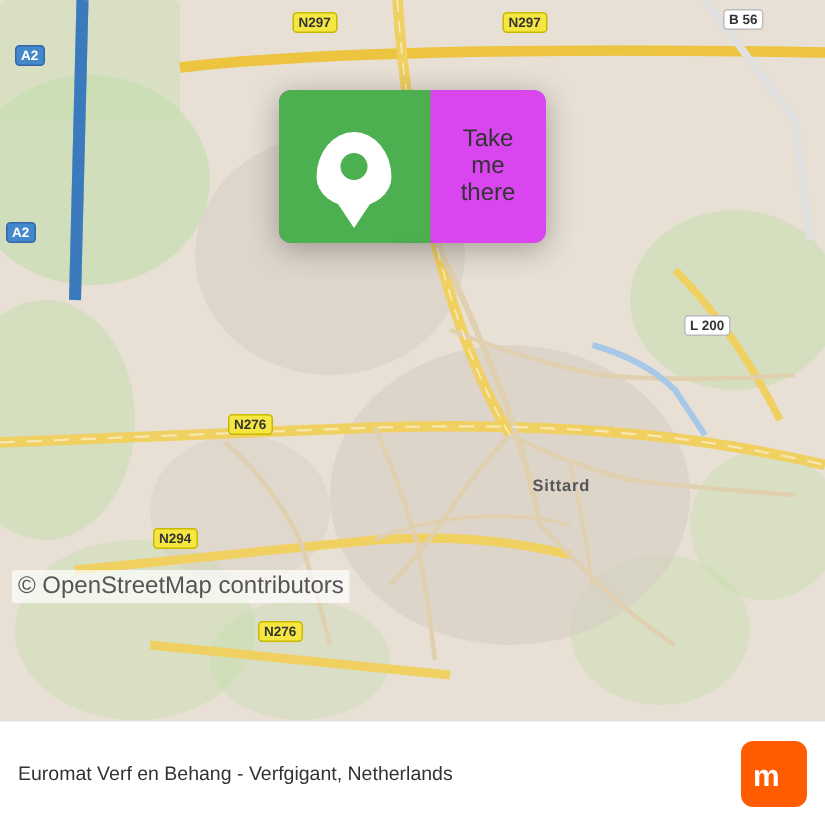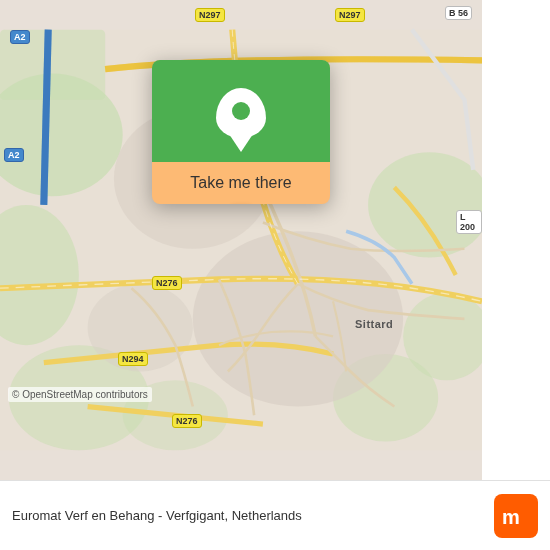--- a/index.html
+++ b/index.html
@@ -6,21 +6,21 @@
 
     body {
       width: 550px;
       height: 550px;
       overflow: hidden;
       font-family: Arial, sans-serif;
       position: relative;
     }
 
     #map-container {
-      width: 482px;
+      width: 550px;
       height: 480px;
       position: relative;
       overflow: hidden;
       background-color: #e8e0d8;
     }
 
     
     svg.map-svg {
       position: absolute;
       top: 0;
@@ -28,27 +28,27 @@
       width: 100%;
       height: 100%;
     }
 
     
     #popup-card {
       position: absolute;
       top: 60px;
       left: 50%;
       transform: translateX(-50%);
-      background: #fdba74;
+      background: #d946ef;
       border-radius: 8px;
       box-shadow: 0 4px 20px rgba(0,0,0,0.3);
       padding: 0;
       width: 178px;
       display: flex;
-      flex-direction: column;
+      flex-direction: row;
       align-items: center;
       overflow: hidden;
       cursor: pointer;
       z-index: 100;
     }
 
     #popup-icon-area {
       background: #4CAF50;
       width: 100%;
       display: flex;
@@ -151,21 +151,21 @@
       justify-content: center;
       color: white;
       font-weight: bold;
       font-size: 10px;
     }
 
     #copyright {
       position: absolute;
       bottom: 78px;
       left: 8px;
-      font-size: 10px;
+      font-size: 16px;
       color: #555;
       background: rgba(255,255,255,0.7);
       padding: 2px 4px;
       border-radius: 2px;
     }
 
     
     .road-label {
       position: absolute;
       background: white;
@@ -248,25 +248,25 @@
     <path d="M 395 230 Q 430 240 450 260 Q 460 275 470 290" stroke="#a8c8e8" stroke-width="4" fill="none"></path>
 
     <path d="M 265 0 Q 270 80 290 160 Q 310 240 340 290" stroke="white" stroke-width="1" fill="none" stroke-dasharray="8,6" opacity="0.6"></path>
     <path d="M 0 295 Q 120 290 250 285 Q 350 282 430 290 Q 490 296 550 310" stroke="white" stroke-width="1.5" fill="none" stroke-dasharray="10,8" opacity="0.5"></path>
 
     <path d="M 470 0 L 530 80 L 540 160" stroke="#e0e0e0" stroke-width="5" fill="none"></path>
   </svg>
 
   <div class="road-label-yellow" style="top:8px; left:195px">N297</div>
   <div class="road-label-yellow" style="top:8px; left:335px">N297</div>
-  <div class="road-label" style="top:6px; left:445px">B 56</div>
+  <div class="road-label" style="top:6px; left:482px">B 56</div>
   <div class="road-label" style="top:30px; left:10px; background:#4488cc; color:white; border-color:#3366aa">A2</div>
   <div class="road-label" style="top:148px; left:4px; background:#4488cc; color:white; border-color:#3366aa">A2</div>
   <div class="road-label-yellow" style="top:276px; left:152px">N276</div>
-  <div class="road-label-yellow" style="top:352px; left:118px">N294</div>
+  <div class="road-label-yellow" style="top:352px; left:102px">N294</div>
   <div class="road-label-yellow" style="top:414px; left:172px">N276</div>
   <div class="road-label" style="top:210px; left:456px">L 200</div>
 
   <div class="city-label" style="top:308px; left:355px">Sittard</div>
 
   <div id="popup-card">
     <div id="popup-icon-area">
       <div class="location-pin">
         <div class="pin-dot"></div>
       </div>

